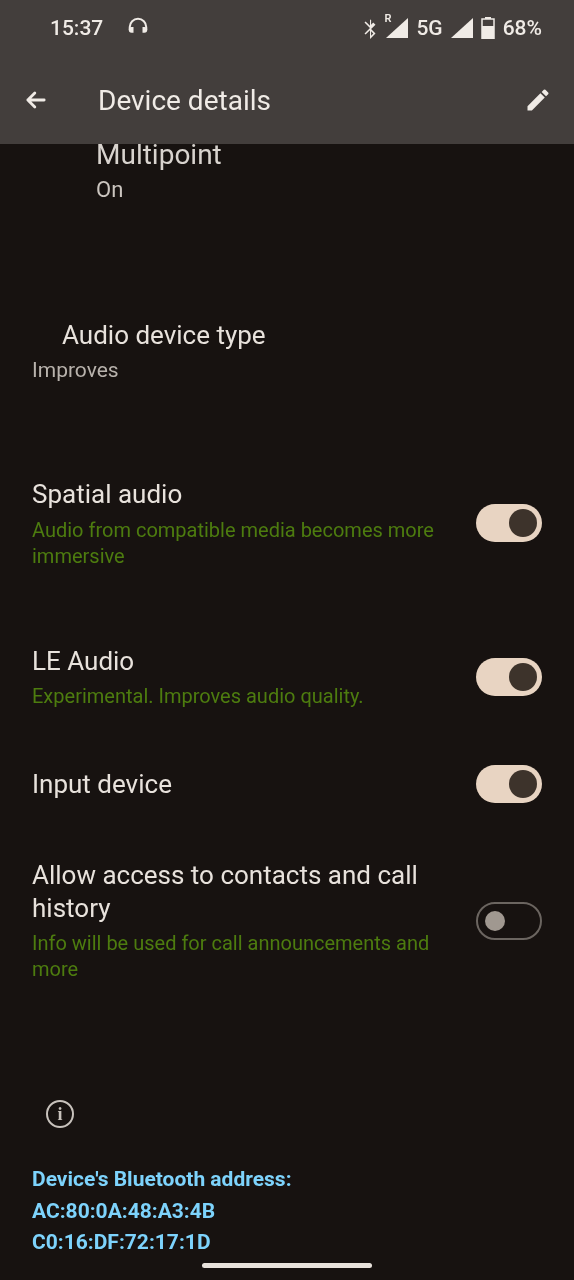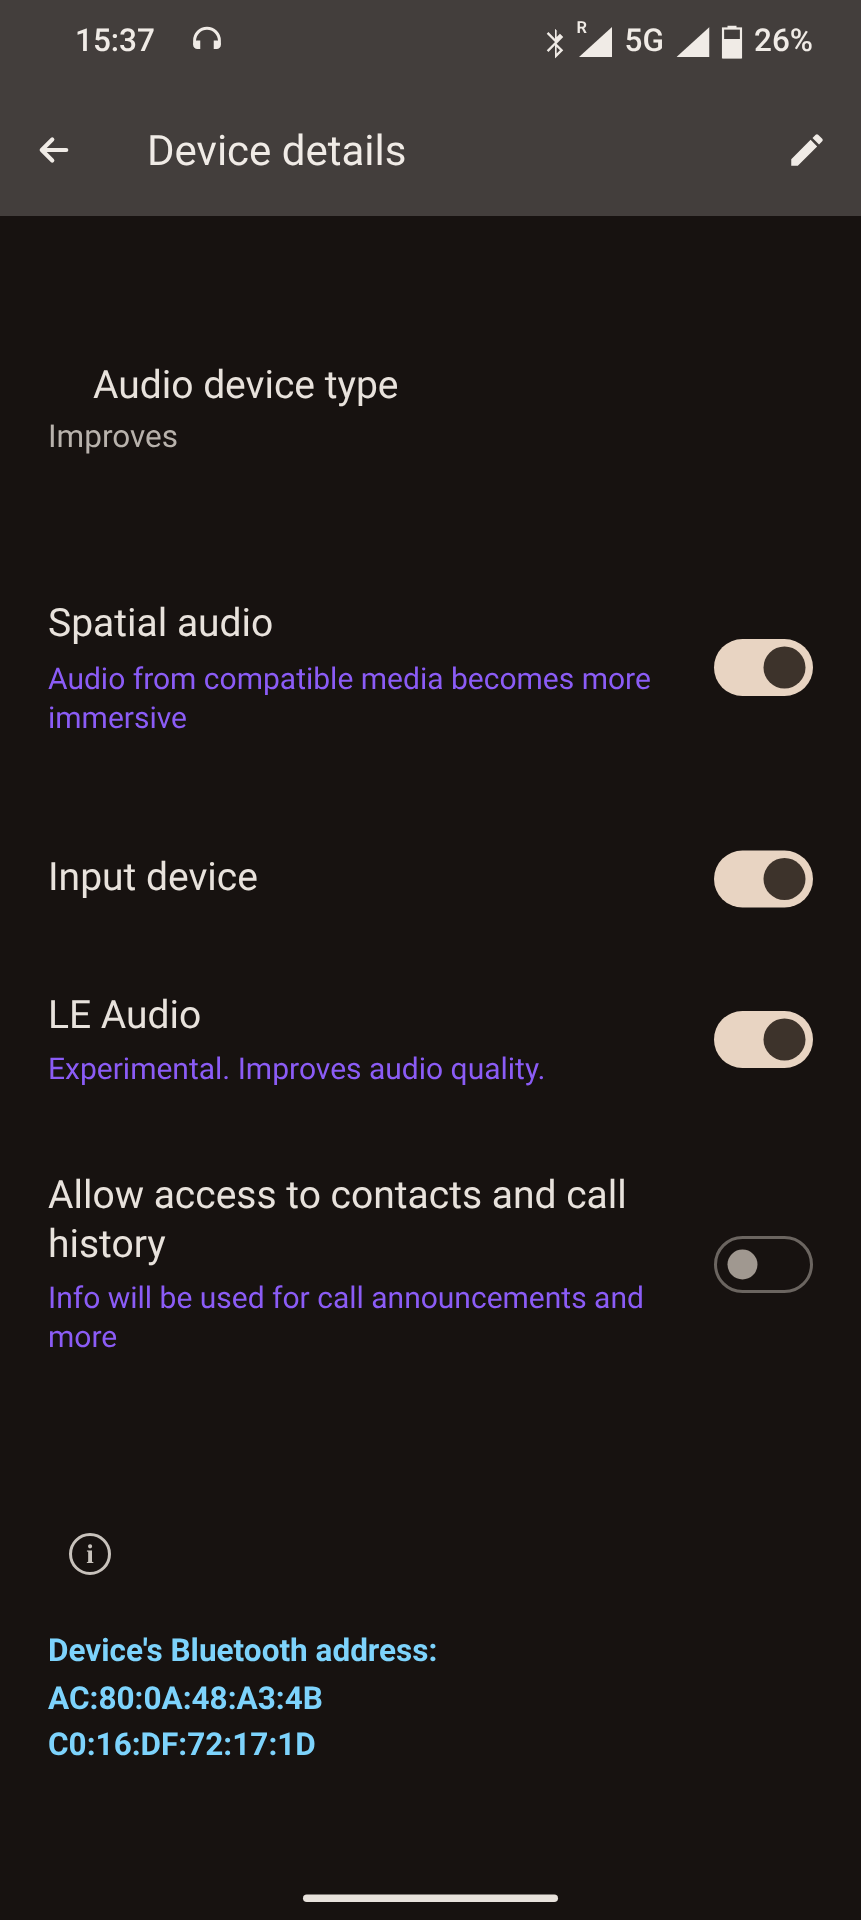--- a/index.html
+++ b/index.html
@@ -77,21 +77,21 @@
   }
   .setting-text { flex: 1; }
   .setting-title {
     font-size: 26px;
     color: #e8e2dc;
     font-weight: 400;
     line-height: 1.25;
   }
   .setting-desc {
     font-size: 20px;
-    color: #8b5cf6;
+    color: #4d7c0f;
     margin-top: 6px;
     line-height: 1.3;
   }
   .toggle {
     width: 66px;
     height: 38px;
     border-radius: 19px;
     position: relative;
     flex-shrink: 0;
   }
@@ -192,40 +192,44 @@
           <path d="M0 20 L22 20 L22 0 Z" fill="#f0ebe6"></path>
         </svg>
     </span>
     <span>
       <svg width="14" height="22" viewBox="0 0 14 22">
           <rect x="4" y="0" width="6" height="2" fill="#f0ebe6"></rect>
           <rect x="1" y="2" width="12" height="20" stroke="#f0ebe6" stroke-width="1.5" fill="none"></rect>
           <rect x="1" y="9" width="12" height="13" fill="#f0ebe6"></rect>
         </svg>
     </span>
-    <span>26%</span>
+    <span>68%</span>
   </div>
 </div>
 
 <div class="app-bar">
   <span>
     <svg width="28" height="28" viewBox="0 0 24 24" fill="none" stroke="#f0ebe6" stroke-width="2.4" stroke-linecap="round" stroke-linejoin="round">
         <path d="M19 12H5M11 18l-6-6 6-6"></path>
       </svg>
   </span>
   <div class="app-title">Device details</div>
   <span>
     <svg width="28" height="28" viewBox="0 0 24 24" fill="#f0ebe6">
         <path d="M3 17.25V21h3.75L17.81 9.94l-3.75-3.75L3 17.25zM20.71 7.04a1 1 0 0 0 0-1.41l-2.34-2.34a1 1 0 0 0-1.41 0l-1.83 1.83 3.75 3.75 1.83-1.83z"></path>
       </svg>
   </span>
 </div>
 
 <div class="content">
 
+  <div class="partial-item">
+    <div class="partial-title">Multipoint</div>
+    <div class="partial-sub">On</div>
+  </div>
 
   <div style="height:70px"></div>
 
   <div class="section">
     <div class="section-title">Audio device type</div>
     <div class="section-sub">Improves</div>
   </div>
 
   <div style="height:40px"></div>
 
@@ -234,29 +238,29 @@
       <div class="setting-title">Spatial audio</div>
       <div class="setting-desc">Audio from compatible media becomes more immersive</div>
     </div>
     <div class="toggle toggle-on"></div>
   </div>
 
   <div style="height:20px"></div>
 
   <div class="setting-row">
     <div class="setting-text">
-      <div class="setting-title">Input device</div>
-    </div>
-    <div class="toggle toggle-on"></div>
-  </div>
-
-  <div class="setting-row">
-    <div class="setting-text">
       <div class="setting-title">LE Audio</div>
       <div class="setting-desc">Experimental. Improves audio quality.</div>
+    </div>
+    <div class="toggle toggle-on"></div>
+  </div>
+
+  <div class="setting-row">
+    <div class="setting-text">
+      <div class="setting-title">Input device</div>
     </div>
     <div class="toggle toggle-on"></div>
   </div>
 
   <div class="setting-row">
     <div class="setting-text">
       <div class="setting-title">Allow access to contacts and call history</div>
       <div class="setting-desc">Info will be used for call announcements and more</div>
     </div>
     <div class="toggle toggle-off"></div>

